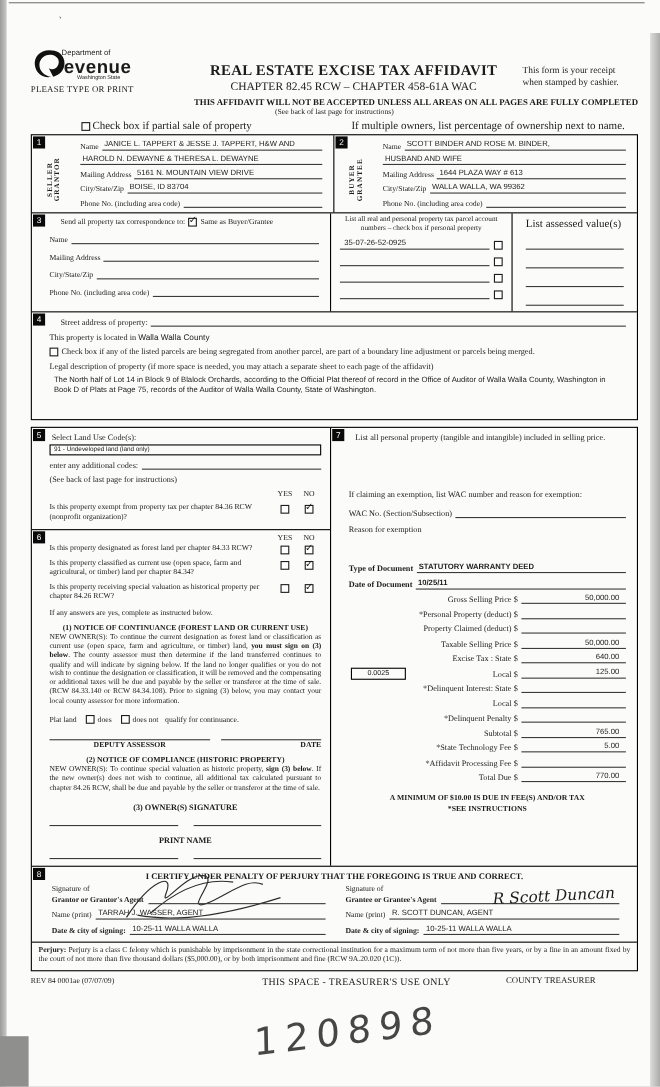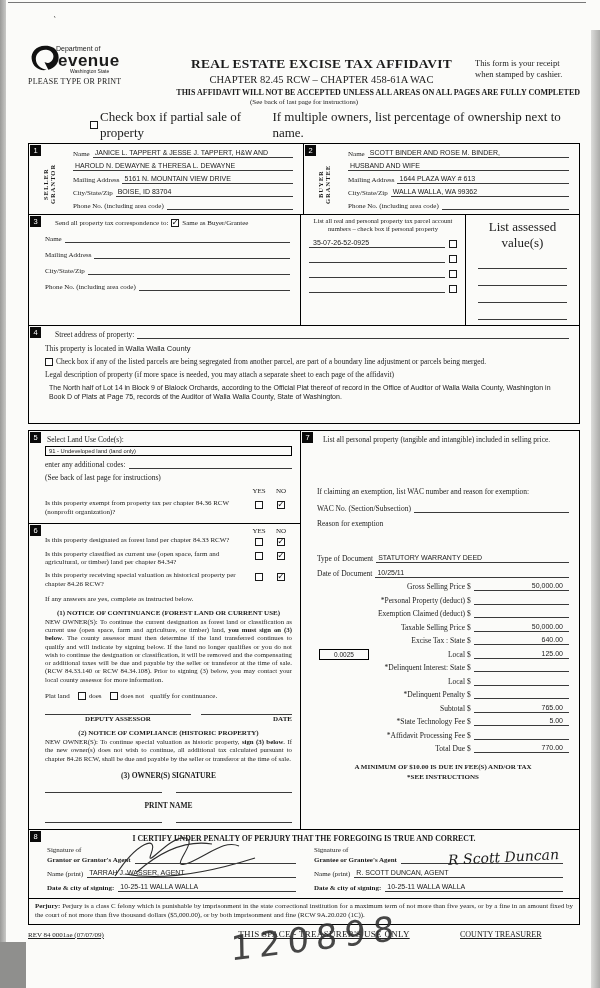--- a/index.html
+++ b/index.html
@@ -24,21 +24,21 @@
   .logo-dept { font-size:7px; font-family:"Liberation Sans",sans-serif; }
   .logo-rev { font-size:17px; font-weight:bold; font-family:"Liberation Sans",sans-serif; letter-spacing:.5px; margin-left:2px;}
   .logo-wa { font-size:5px; font-family:"Liberation Sans",sans-serif; margin-left:14px; }
   .type-print { font-size:8px; margin-top:3px; letter-spacing:.2px; }
   .hdr-center { flex:1; text-align:center; padding-top:12px; }
   .title { font-size:13.5px; font-weight:bold; letter-spacing:.3px; }
   .subtitle { font-size:10.5px; margin-top:2px; }
   .hdr-right { width:105px; font-size:8.5px; padding-top:14px; line-height:1.25; }
   .warning { text-align:right; font-size:8px; font-weight:bold; margin-top:2px; }
   .see-back { text-align:center; font-size:7px; margin-top:1px; }
-  .partial-row { display:flex; font-size:13px; margin:3px 0 2px 62px; align-items:center; }
+  .partial-row { display:flex; font-size:10px; margin:3px 0 2px 46px; align-items:center; }
   .partial-row .spacer { flex:1; }
   .partial-row .right-note { margin-right:12px; }
 
   
   .badge { position:absolute; top:1px; left:1px; width:11px; height:11px; background:#0a0a0a; color:#fff;
            font-size:7.5px; font-family:"Liberation Sans",sans-serif; display:flex; align-items:center; justify-content:center; }
   .cb { display:inline-flex; width:8px; height:8px; border:1px solid #1b1b1b; align-items:center; justify-content:center;
         background:#fff; flex:0 0 auto; }
   .cb .mark { font-size:9px; line-height:1; margin-top:-1px; font-family:"DejaVu Sans",sans-serif; }
   .val { font-family:"Liberation Sans",sans-serif; }
@@ -61,21 +61,21 @@
   .sec3-c1 { position:relative; width:272px; padding:4px 10px 5px 16px; border-right:1px solid #000; }
   .send-row { display:flex; align-items:center; margin-left:10px; font-size:7px; }
   .send-row .cb { margin:0 3px; }
   .sec3-c2 { width:165px; border-right:1px solid #000; padding:2px 8px 5px 8px; }
   .sec3-c2 .colhead { text-align:center; font-size:6.6px; line-height:1.2; }
   .parcel-row { display:flex; align-items:flex-end; margin-top:6px; }
   .parcel-row .fill { flex:1; border-bottom:1px solid #3a3a3a; font-family:"Liberation Sans",sans-serif; font-size:7px;
                       min-height:9px; padding-left:4px; }
   .parcel-row .cb { margin-left:4px; }
   .sec3-c3 { flex:1; padding:2px 12px 5px 12px; }
-  .sec3-c3 .colhead { text-align:center; font-size:13px; margin-top:2px; }
+  .sec3-c3 .colhead { font-size:10px; margin-top:2px; }
   .blank-line { border-bottom:1px solid #3a3a3a; min-height:9px; margin-top:6px; }
 
   
   .sec4 { position:relative; padding:4px 10px 8px 16px; font-size:7.5px; }
   .seg-row { display:flex; align-items:center; margin-top:4px; }
   .seg-row .cb { margin-right:3px; }
   .legal-val { font-family:"Liberation Sans",sans-serif; font-size:7px; line-height:1.3; margin:4px 0 14px 4px; }
 
   .gap { height:6px; }
 
@@ -105,21 +105,21 @@
   .twolines span { flex:1; border-bottom:1px solid #3a3a3a; }
   .twolines span:first-child { margin-right:14px; }
 
   
   .sec7 { position:relative; flex:1; padding:4px 10px 4px 16px; font-size:7.5px; }
   .pp-text { line-height:1.3; }
   .exempt-intro { margin-top:42px; }
   .wac-row { display:flex; align-items:flex-end; margin-top:8px; }
   .wac-row .fill { flex:1; border-bottom:1px solid #3a3a3a; min-height:9px; }
   .reason { margin-top:6px; }
-  .doc-row { display:flex; align-items:flex-start; margin-top:6px; font-size:7.5px; }
+  .doc-row { display:flex; align-items:flex-start; margin-top:6px; font-size:7.5px;font-weight:bold; }
   .doc-row .fill { flex:1; border-bottom:1px solid #3a3a3a; font-family:"Liberation Sans",sans-serif; font-size:7px;
                    padding:0 2px; min-height:9px; }
   .money { margin-top:4px; }
   .money-row { position:relative; display:flex; align-items:flex-end; font-size:7.5px; margin-top:4.5px; }
   .money-row .mlabel { flex:0 0 148px; text-align:right; }
   .money-row .dollar { padding:0 3px 0 2px; }
   .money-row .mline { flex:1; border-bottom:1px solid #3a3a3a; text-align:right; font-family:"Liberation Sans",sans-serif;
                       font-size:7px; padding-right:6px; min-height:9px; }
   .rate-box { position:absolute; left:2px; bottom:-1px; border:1px solid #000; font-family:"Liberation Sans",sans-serif;
               font-size:6.5px; padding:1px 14px; }
@@ -139,21 +139,21 @@
   .nm-row .lbl.b { font-weight:bold; }
   .nm-row .fill { flex:1; border-bottom:1px solid #3a3a3a; font-family:"Liberation Sans",sans-serif; font-size:7px;
                   padding:0 2px; min-height:9px; }
   .scribble { position:absolute; left:70px; top:-14px; pointer-events:none; }
   .script-sig { position:absolute; right:4px; bottom:-2px; font-style:italic; font-size:14px;
                 font-family:"DejaVu Serif",serif; transform:rotate(-3deg); white-space:nowrap; }
 
   
   .perjury { border-top:1.5px solid #000; padding:3px 6px 4px 6px; font-size:6.9px; line-height:1.3; text-align:justify; }
   .perjury .plabel { font-weight:bold; }
-  .footer { display:flex; align-items:flex-end; margin-top:4px; font-size:7px;text-decoration:underline; }
+  .footer { display:flex; align-items:center; margin-top:4px; font-size:7px; }
   .footer .rev { width:160px; }
   .footer .tre { flex:1; text-align:center; font-size:9px; letter-spacing:.3px; }
   .footer .cty { width:120px; font-size:8px; white-space:nowrap; }
   .stamp { position:absolute; left:230px; top:918px; font-family:"DejaVu Sans",sans-serif; font-size:34px;
            color:#2e2e2e; transform:rotate(-7deg) skewX(-6deg); letter-spacing:7px; opacity:.88; }
 </style>
 </head>
 <body>
 
 <div class="screen">
@@ -464,21 +464,21 @@
               <span class="mlabel">Gross Selling Price</span>
               <span class="dollar">$</span>
               <span class="mline">50,000.00</span>
             </div>
             <div class="money-row">
               <span class="mlabel">*Personal Property (deduct)</span>
               <span class="dollar">$</span>
               <span class="mline"></span>
             </div>
             <div class="money-row">
-              <span class="mlabel">Exemption Claimed (deduct)</span>
+              <span class="mlabel">Property Claimed (deduct)</span>
               <span class="dollar">$</span>
               <span class="mline"></span>
             </div>
             <div class="money-row">
               <span class="mlabel">Taxable Selling Price</span>
               <span class="dollar">$</span>
               <span class="mline">50,000.00</span>
             </div>
             <div class="money-row">
               <span class="mlabel">Excise Tax : State</span>

